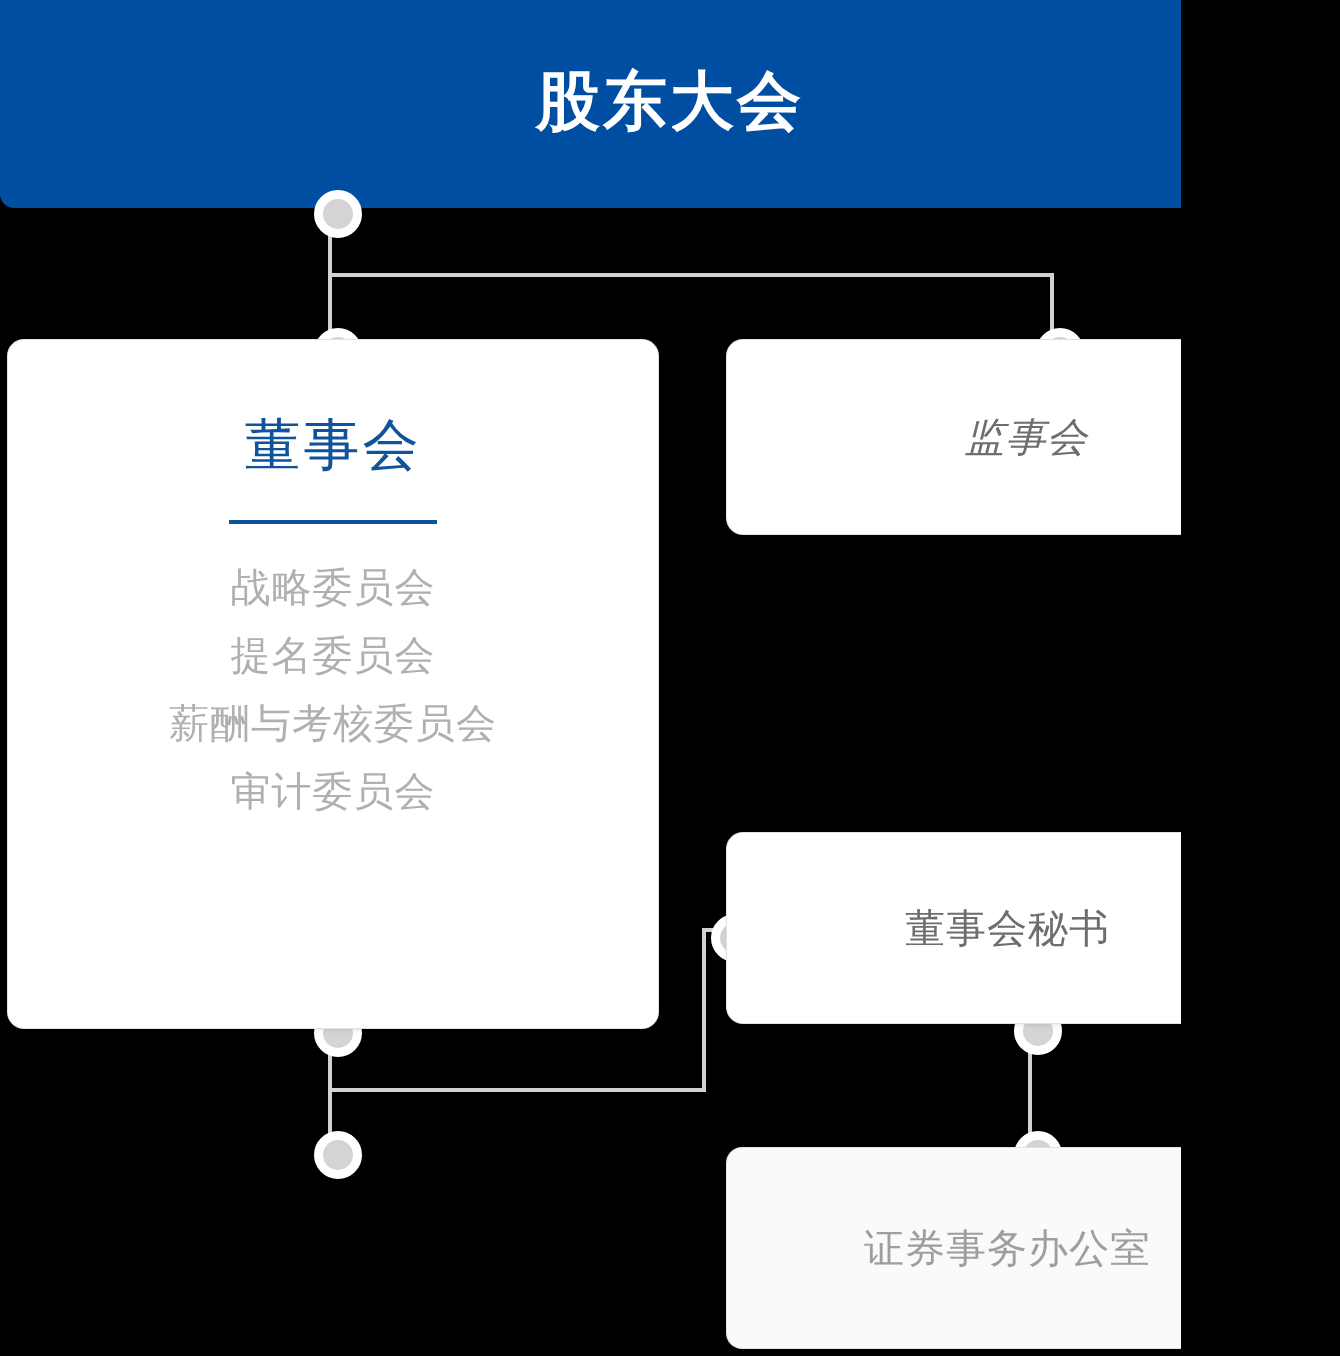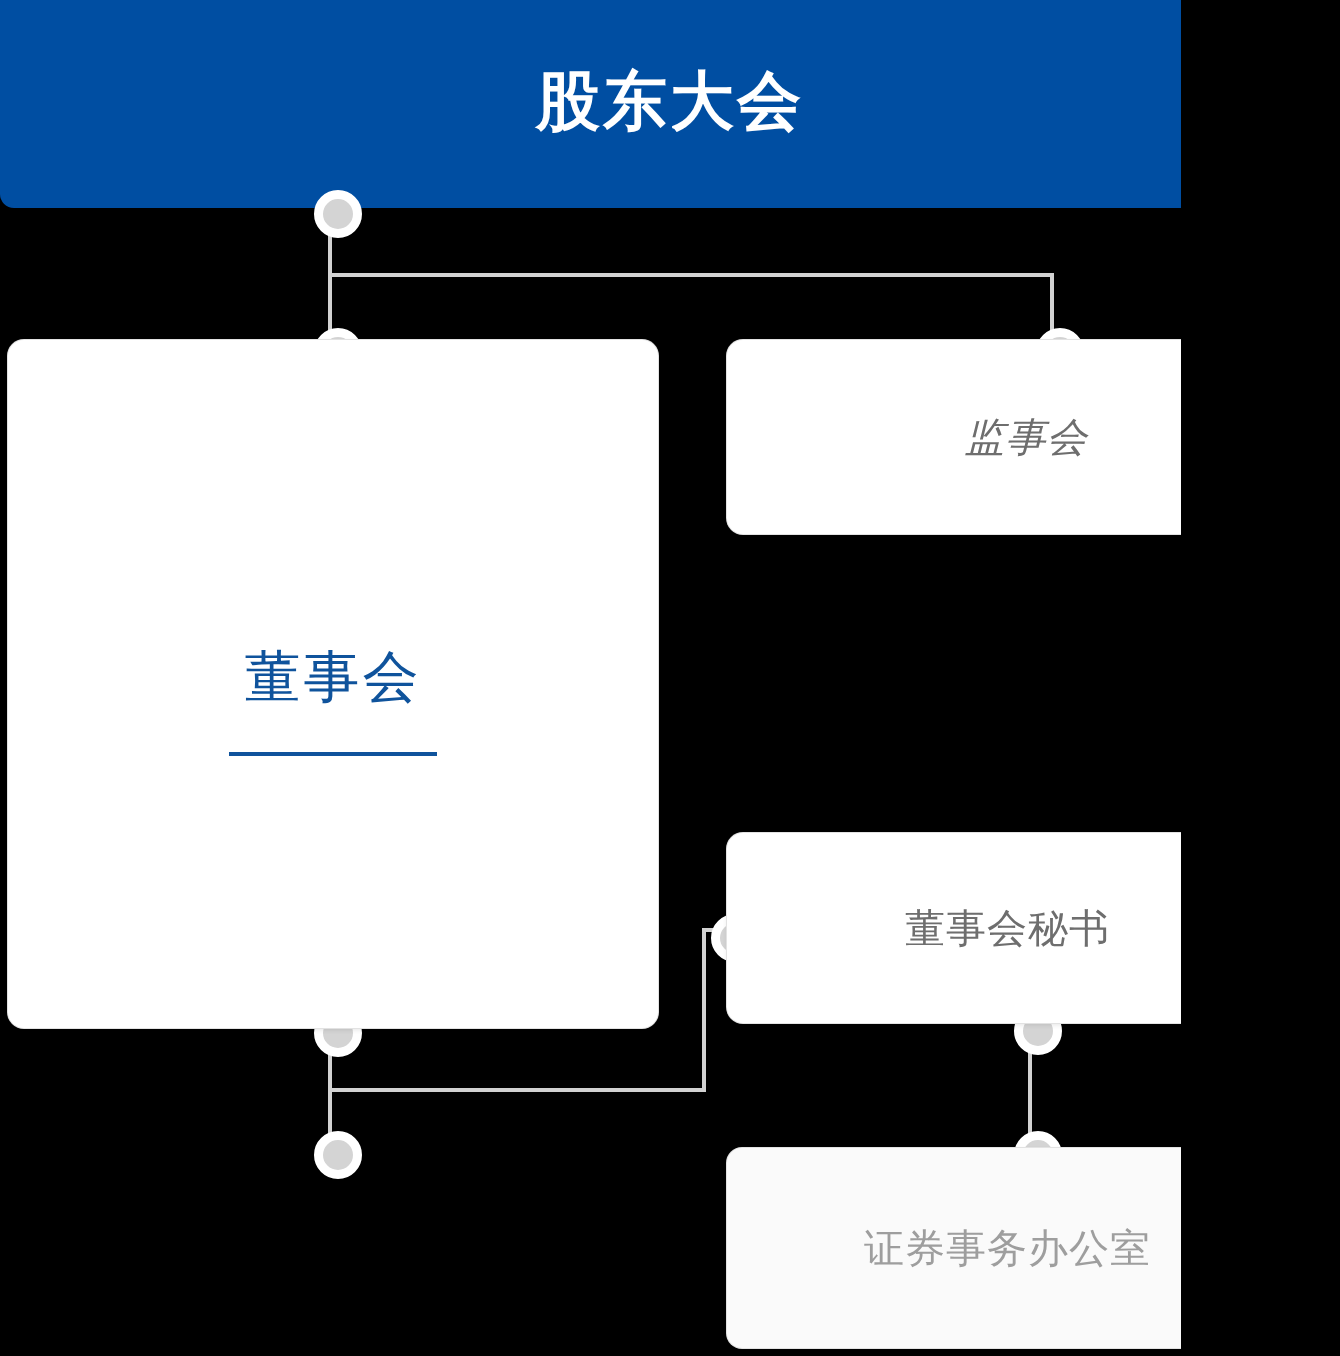--- a/index.html
+++ b/index.html
@@ -67,21 +67,21 @@
   }
   .card-title-gray-soft {
     color: #9e9e9e;
     font-size: 40px;
     line-height: 1.15;
     letter-spacing: 1px;
   }
 
   
   #board {
-    justify-content: center;
+    justify-content: flex-start;
     padding-top: 74px;
   }
   .board-heading {
     color: #0F539C;
     font-size: 56px;
     font-weight: normal;
     letter-spacing: 3px;
     line-height: 1.1;
   }
   .board-divider {
@@ -157,20 +157,26 @@
   <div class="dot" style="left:1036px; top:328px;"></div>
   <div class="dot" style="left:314px; top:1009px;"></div>
   <div class="dot" style="left:314px; top:1131px;"></div>
   <div class="dot" style="left:711px; top:914px;"></div>
   <div class="dot" style="left:1014px; top:1007px;"></div>
   <div class="dot" style="left:1014px; top:1131px;"></div>
 
   <div class="card" id="board" style="left:8px; top:340px; width:650px; height:688px;">
     <div class="board-heading">董事会</div>
     <div class="board-divider"></div>
+    <div class="committee-list">
+      <div class="committee-item">战略委员会</div>
+      <div class="committee-item">提名委员会</div>
+      <div class="committee-item">薪酬与考核委员会</div>
+      <div class="committee-item">审计委员会</div>
+    </div>
   </div>
 
   <div class="card" style="left:727px; top:340px; width:598px; height:194px;font-style:italic;">
     <span class="card-title-gray">监事会</span>
   </div>
 
   <div class="card" style="left:727px; top:833px; width:561px; height:190px;">
     <span class="card-title-gray">董事会秘书</span>
   </div>
 

